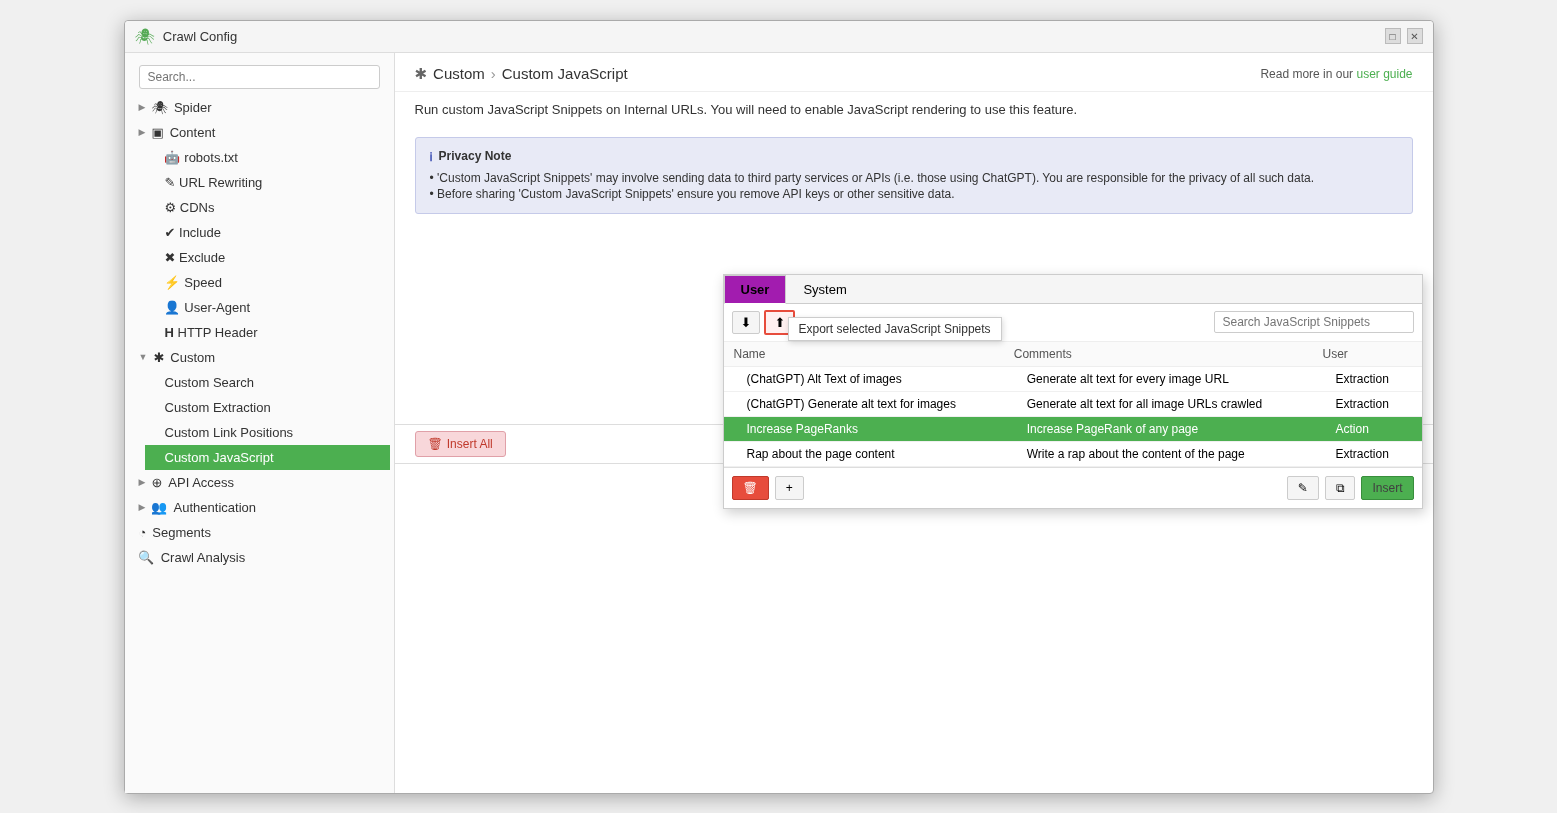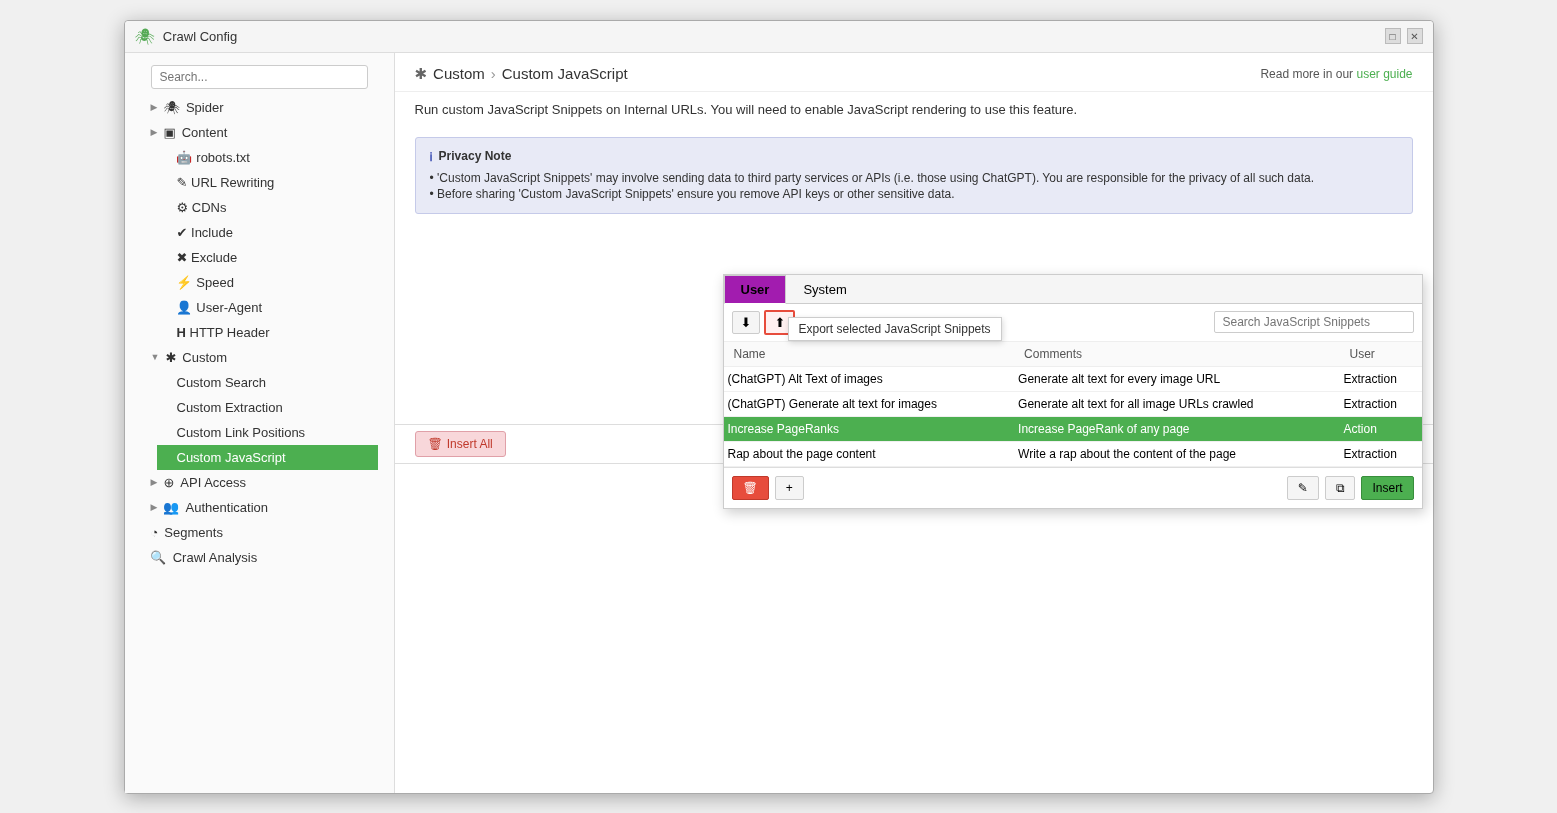--- a/index.html
+++ b/index.html
@@ -9,21 +9,21 @@
 
     .title-bar { background: #f5f5f5; border-bottom: 1px solid #ddd; padding: 6px 10px; display: flex; align-items: center; justify-content: space-between; border-radius: 4px 4px 0 0; }
     .title-bar-left { display: flex; align-items: center; gap: 8px; font-size: 13px; font-weight: normal; color: #333; }
     .title-bar-icon { color: #5a5; font-size: 16px; }
     .title-bar-controls { display: flex; gap: 6px; }
     .title-bar-btn { width: 16px; height: 16px; background: #ddd; border: 1px solid #bbb; cursor: pointer; display: flex; align-items: center; justify-content: center; font-size: 10px; color: #555; }
 
     .window-body { display: flex; flex: 1; }
 
     
-    .sidebar { width: 270px; border-right: 1px solid #ddd; background: #fafafa; padding: 6px 16px; min-height: 740px; }
+    .sidebar { width: 270px; border-right: 1px solid #ddd; background: #fafafa; padding: 6px 4px; min-height: 740px; }
     .sidebar-search { padding: 6px 10px; }
     .sidebar-search input { width: 100%; padding: 4px 8px; border: 1px solid #ccc; border-radius: 3px; font-size: 12px; color: #999; }
 
     .sidebar-item { display: flex; align-items: center; padding: 5px 10px; cursor: pointer; color: #333; font-size: 13px; gap: 6px; }
     .sidebar-item .arrow { font-size: 9px; color: #888; }
     .sidebar-item .icon { font-size: 13px; }
     .sidebar-group-children { padding-left: 16px; }
     .sidebar-child { display: flex; align-items: center; padding: 5px 10px 5px 20px; cursor: pointer; color: #333; font-size: 13px; }
     .sidebar-child.active { background: #4caf50; color: #fff; }
 
@@ -62,28 +62,28 @@
     .panel-toolbar { padding: 6px 8px; display: flex; align-items: center; gap: 4px; border-bottom: 1px solid #eee; }
     .toolbar-btn { padding: 3px 8px; border: 1px solid #ccc; background: #f5f5f5; cursor: pointer; font-size: 13px; border-radius: 2px; }
     .toolbar-btn.selected-red { border: 2px solid #e74c3c; background: #fff0f0; }
     .panel-search { margin-left: auto; }
     .panel-search input { padding: 3px 8px; border: 1px solid #ccc; border-radius: 2px; font-size: 12px; width: 200px; color: #999; }
 
     .tooltip-box { position: absolute; left: 64px; top: 42px; background: #fff; border: 1px solid #ccc; padding: 4px 10px; font-size: 12px; color: #333; box-shadow: 1px 2px 6px rgba(0,0,0,0.15); white-space: nowrap; z-index: 200; text-align: center; }
 
     .panel-table { width: 100%; border-collapse: collapse; }
     .panel-table th { text-align: left; padding: 5px 10px; font-size: 12px; color: #555; border-bottom: 1px solid #eee; font-weight: normal; background: #fafafa; }
-    .panel-table td { padding: 5px 4px; font-size: 12px; border-bottom: 1px solid #f0f0f0; margin-top: 9px; }
+    .panel-table td { padding: 5px 23px; font-size: 12px; border-bottom: 1px solid #f0f0f0; margin-top: 9px; }
     .panel-table tr.selected td { background: #4caf50; color: #fff; }
 
     .panel-bottom { padding: 8px; border-top: 1px solid #ddd; display: flex; align-items: center; gap: 6px; }
     .panel-bottom-right { margin-left: auto; display: flex; gap: 6px; }
     .panel-btn { padding: 4px 10px; border: 1px solid #ccc; background: #f5f5f5; cursor: pointer; font-size: 12px; border-radius: 2px; }
     .panel-btn.red { background: #e74c3c; border-color: #c0392b; color: #fff; }
-    .panel-btn.green { background: #4caf50; border-color: #388e3c; color: #000000; }
+    .panel-btn.green { background: #4caf50; border-color: #388e3c; color: #404040; }
 
     .add-library-bar { padding: 6px 20px; border-top: 1px solid #ddd; display: flex; align-items: center; justify-content: flex-end; gap: 8px; }
     .add-library-btn { background: #fff; border: 1px solid #ccc; padding: 5px 12px; border-radius: 3px; cursor: pointer; font-size: 12px; display: flex; align-items: center; gap: 4px; }
     .add-btn { background: #fff; border: 1px solid #ccc; padding: 5px 12px; border-radius: 3px; cursor: pointer; font-size: 12px; display: flex; align-items: center; gap: 4px; }
   </style>
 </head>
 <body>
 
 <div class="window">
 

